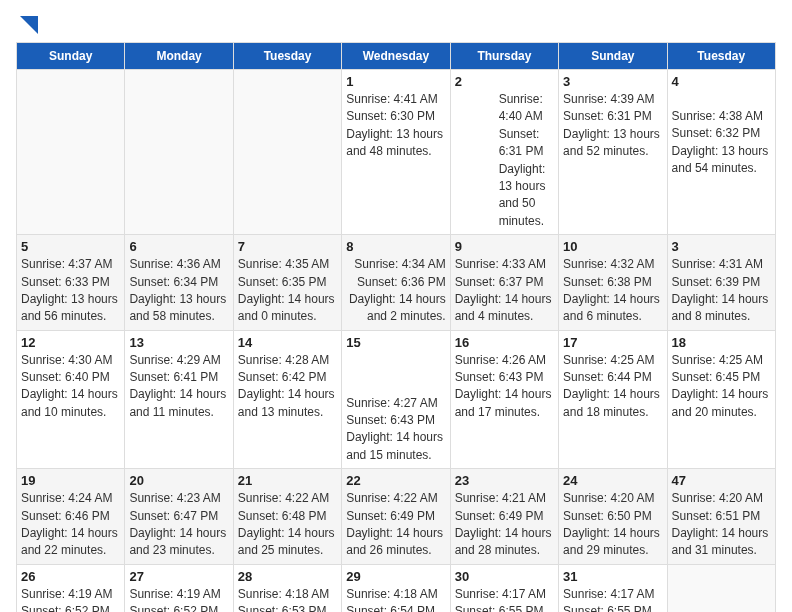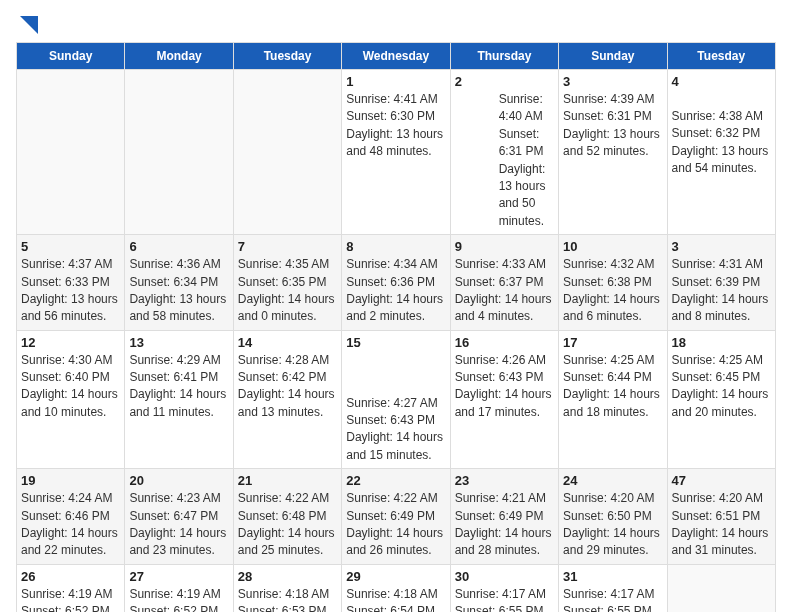--- a/index.html
+++ b/index.html
@@ -157,21 +157,21 @@
         </td>
         <td>
           <div class="day-number">7</div>
           <div class="day-info" style="white-space: pre-line;">Sunrise: 4:35 AM
 Sunset: 6:35 PM
 Daylight: 14 hours
 and 0 minutes.</div>
         </td>
         <td>
           <div class="day-number">8</div>
-          <div class="day-info" style="white-space: pre-line;">Sunrise: 4:34 AM
+          <div class="day-info" style="white-space: pre-line; text-align: right;">Sunrise: 4:34 AM
 Sunset: 6:36 PM
 Daylight: 14 hours
 and 2 minutes.</div>
         </td>
         <td>
           <div class="day-number">9</div>
           <div class="day-info" style="white-space: pre-line;">Sunrise: 4:33 AM
 Sunset: 6:37 PM
 Daylight: 14 hours
 and 4 minutes.</div>

